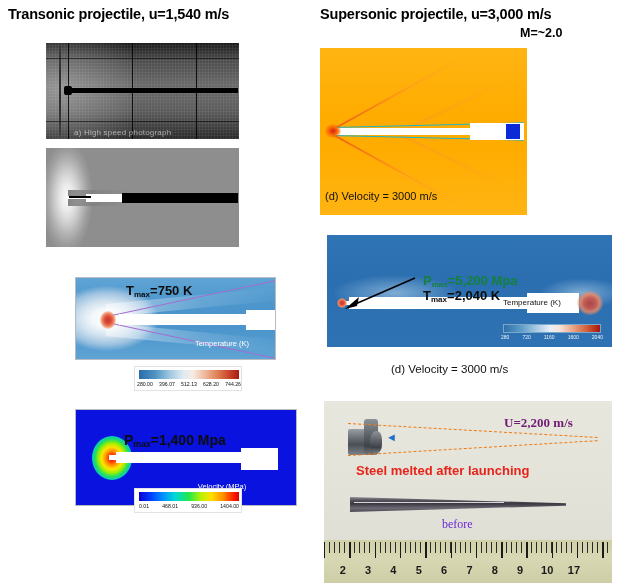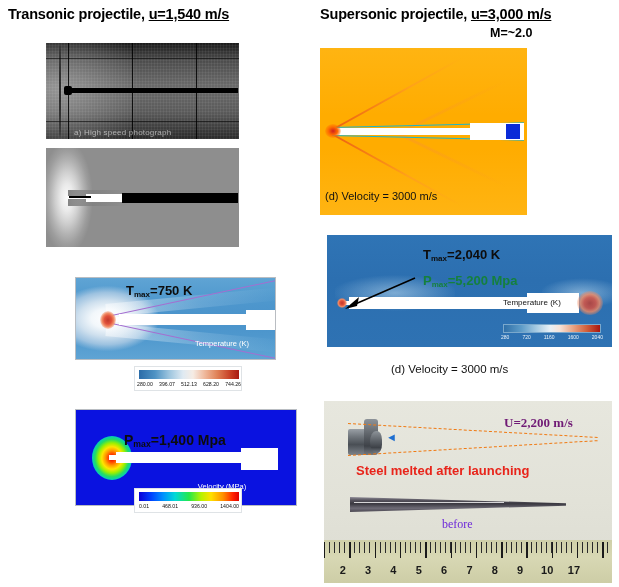--- a/index.html
+++ b/index.html
@@ -2,21 +2,21 @@
 <html><head>
 <meta charset="utf-8">
 <style>
   html,body{margin:0;padding:0;background:#ffffff;}
   body{width:619px;height:587px;position:relative;overflow:hidden;
        font-family:"Liberation Sans","DejaVu Sans",sans-serif;color:#000;}
   .abs{position:absolute;}
 
   
   .col-title{font-size:14.5px;font-weight:bold;letter-spacing:-0.2px;white-space:nowrap;}
-  .col-title .u-underline{text-decoration:underline;}
+  .col-title .u-underline{}
   .mach-label{font-size:12.5px;font-weight:bold;white-space:nowrap;}
 
   
   .panel{position:absolute;overflow:hidden;}
   .panel.bordered{border:1px solid #b9bdc2;box-sizing:border-box;margin-left:33px;}
 
   
   .photo-hs{background:#0a0a0a;}
   .hs-noise{position:absolute;inset:0;
     background:
@@ -72,21 +72,21 @@
      #24e84a 50%,#b6f200 62%,#ffe000 72%,#ff9000 84%,#ff2200 94%,#e00000 100%);}
   .cbar-ticks{position:absolute;display:flex;justify-content:space-between;}
   .cbar-ticks span{font-size:5.2px;color:#111;line-height:1;white-space:nowrap;}
   .cbar-ticks.light span{color:#eaf2f8;font-size:5px;}
 
   
   .ann{position:absolute;font-weight:bold;white-space:nowrap;}
   .ann sub{font-size:.62em;vertical-align:baseline;position:relative;top:.28em;font-weight:bold;}
   .ann-t750{font-size:13px;color:#0d0d0d;}
   .ann-p1400{font-size:14px;color:#0d0d0d;}
-  .ann-t2040{font-size:13px;color:#0d0d0d;}
+  .ann-t2040{font-size:13px;color:#0d0d0d;margin-top:41px;}
   .ann-p5200{font-size:13px;color:#15803d;}
 
   
   .v-field{position:absolute;inset:0;background:#ffac00;}
   .v-grad{position:absolute;inset:0;
     background:
       linear-gradient(180deg, rgba(255,190,40,.45), rgba(255,172,0,0) 40%),
       linear-gradient(0deg, rgba(255,190,40,.45), rgba(255,172,0,0) 40%);}
   .shock-line{position:absolute;height:2px;transform-origin:left center;
     background:linear-gradient(90deg, rgba(235,90,20,.95), rgba(255,150,40,.55) 60%, rgba(255,172,0,0));}
@@ -137,21 +137,21 @@
 </head>
 <body>
 
 <div class="abs col-title" style="left:8px;top:6px;">
   <span>Transonic projectile, </span><span class="u-underline">u=1,540 m/s</span>
 </div>
 
 <div class="abs col-title" style="left:320px;top:6px;">
   <span>Supersonic projectile, </span><span class="u-underline">u=3,000 m/s</span>
 </div>
-<div class="abs mach-label" style="left:446px;top:26px;padding-left:44px;">M=~2.0</div>
+<div class="abs mach-label" style="left:476px;top:26px;padding-left:44px;">M=~2.0</div>
 
 <div class="panel photo-hs" style="left:46px;top:43px;width:193px;height:96px;">
   <div class="hs-noise"></div>
   <div class="hs-vline" style="left:22px;"></div>
   <div class="hs-vline" style="left:86px;"></div>
   <div class="hs-vline" style="left:150px;"></div>
   <div class="hs-hline" style="top:15px;"></div>
   <div class="hs-hline" style="top:78px;"></div>
   <div class="hs-shock" style="left:13px;top:2px;height:92px;"></div>
   <div class="hs-rod" style="left:20px;top:45px;width:172px;height:5px;"></div>

